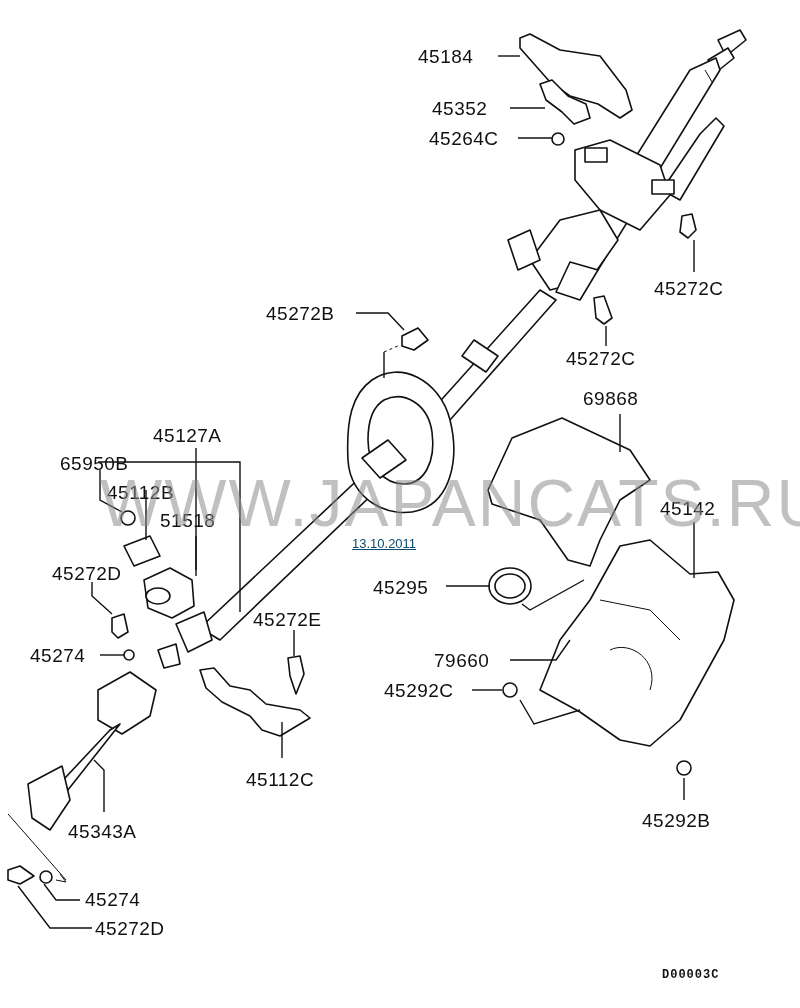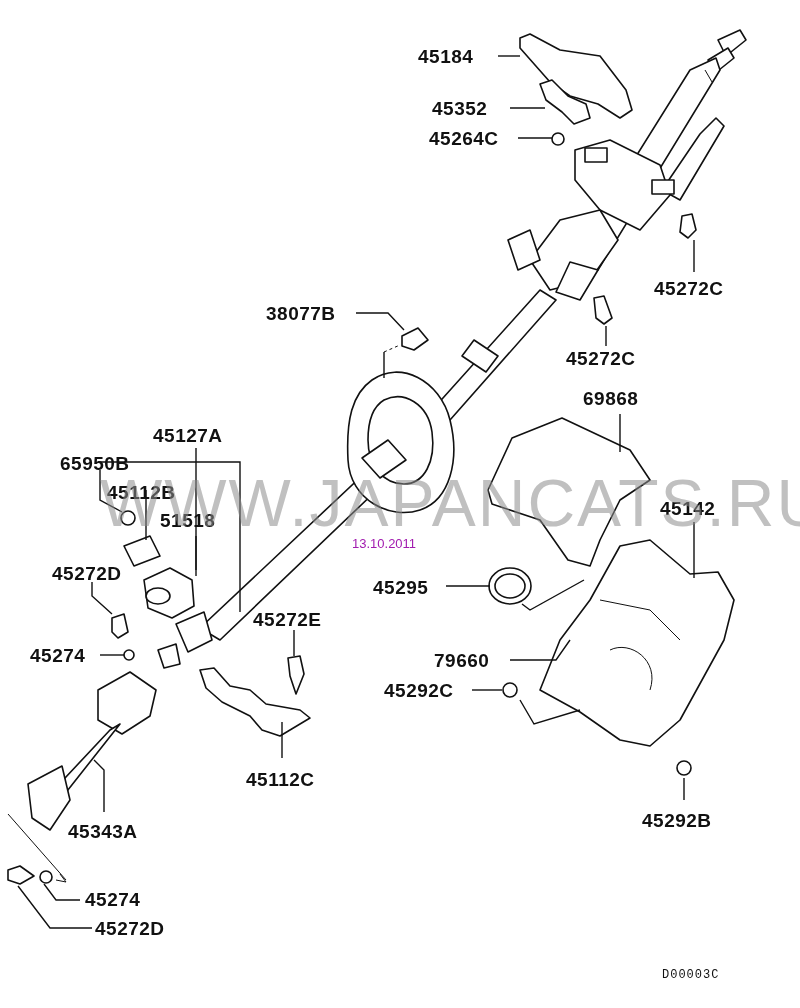--- a/index.html
+++ b/index.html
@@ -1,21 +1,21 @@
 <!DOCTYPE html>
 <html><head>
 <meta charset="utf-8">
 <style>
   html, body { margin:0; padding:0; background:#ffffff; }
   body { width:800px; height:1008px; position:relative; overflow:hidden; font-family:"Liberation Sans", sans-serif; }
   #diagram { position:absolute; left:0; top:0; width:800px; height:1008px; }
-  .lbl { position:absolute; font-family:"Liberation Sans", sans-serif; font-size:19px; font-weight:bold; color:#111; letter-spacing:0.5px; white-space:nowrap; line-height:1; }
+  .lbl { position:absolute; font-family:"Liberation Sans", sans-serif; font-size:19px; font-weight:normal; color:#111; letter-spacing:0.5px; white-space:nowrap; line-height:1; }
   .wm { position:absolute; left:100px; top:470px; font-family:"Liberation Sans", sans-serif; font-size:66px; color:rgba(140,140,140,0.55); letter-spacing:2px; white-space:nowrap; line-height:1; font-weight:normal; }
-  .date { position:absolute; left:352px; top:536px; font-size:13px; color:#a21caf; font-family:"Liberation Sans", sans-serif; }
-  .code { position:absolute; left:662px; top:968px; font-size:12px; font-weight:normal; color:#111; letter-spacing:1px; font-family:"Liberation Mono", monospace; }
+  .date { position:absolute; left:352px; top:536px; font-size:13px; color:#0c4a6e; font-family:"Liberation Sans", sans-serif;text-decoration:underline; }
+  .code { position:absolute; left:662px; top:968px; font-size:12px; font-weight:bold; color:#111; letter-spacing:1px; font-family:"Liberation Mono", monospace; }
   svg .p { fill:#fff; stroke:#111; stroke-width:1.6; stroke-linejoin:round; }
   svg .l { fill:none; stroke:#111; stroke-width:1.4; }
   svg .t { fill:none; stroke:#111; stroke-width:1; }
 </style>
 </head>
 <body>
 
 <svg id="diagram" viewBox="0 0 800 1008" xmlns="http://www.w3.org/2000/svg">
 
   <g>
@@ -156,21 +156,21 @@
     <path class="l" d="M18,886 L50,928 L92,928"></path>
     <path class="t" d="M8,814 L66,880"></path>
     <path class="t" d="M56,880 L66,882 L60,874"></path>
   </g>
 </svg>
 
 <div class="lbl" style="left:418px;top:47px">45184</div>
 <div class="lbl" style="left:432px;top:99px">45352</div>
 <div class="lbl" style="left:429px;top:129px">45264C</div>
 <div class="lbl" style="left:654px;top:279px">45272C</div>
-<div class="lbl" style="left:266px;top:304px">38077B</div>
+<div class="lbl" style="left:266px;top:304px">45272B</div>
 <div class="lbl" style="left:566px;top:349px">45272C</div>
 <div class="lbl" style="left:583px;top:389px">69868</div>
 <div class="lbl" style="left:153px;top:426px">45127A</div>
 <div class="lbl" style="left:60px;top:454px">65950B</div>
 <div class="lbl" style="left:107px;top:483px">45112B</div>
 <div class="lbl" style="left:160px;top:511px">51518</div>
 <div class="lbl" style="left:660px;top:499px">45142</div>
 <div class="lbl" style="left:52px;top:564px">45272D</div>
 <div class="lbl" style="left:373px;top:578px">45295</div>
 <div class="lbl" style="left:253px;top:610px">45272E</div>

